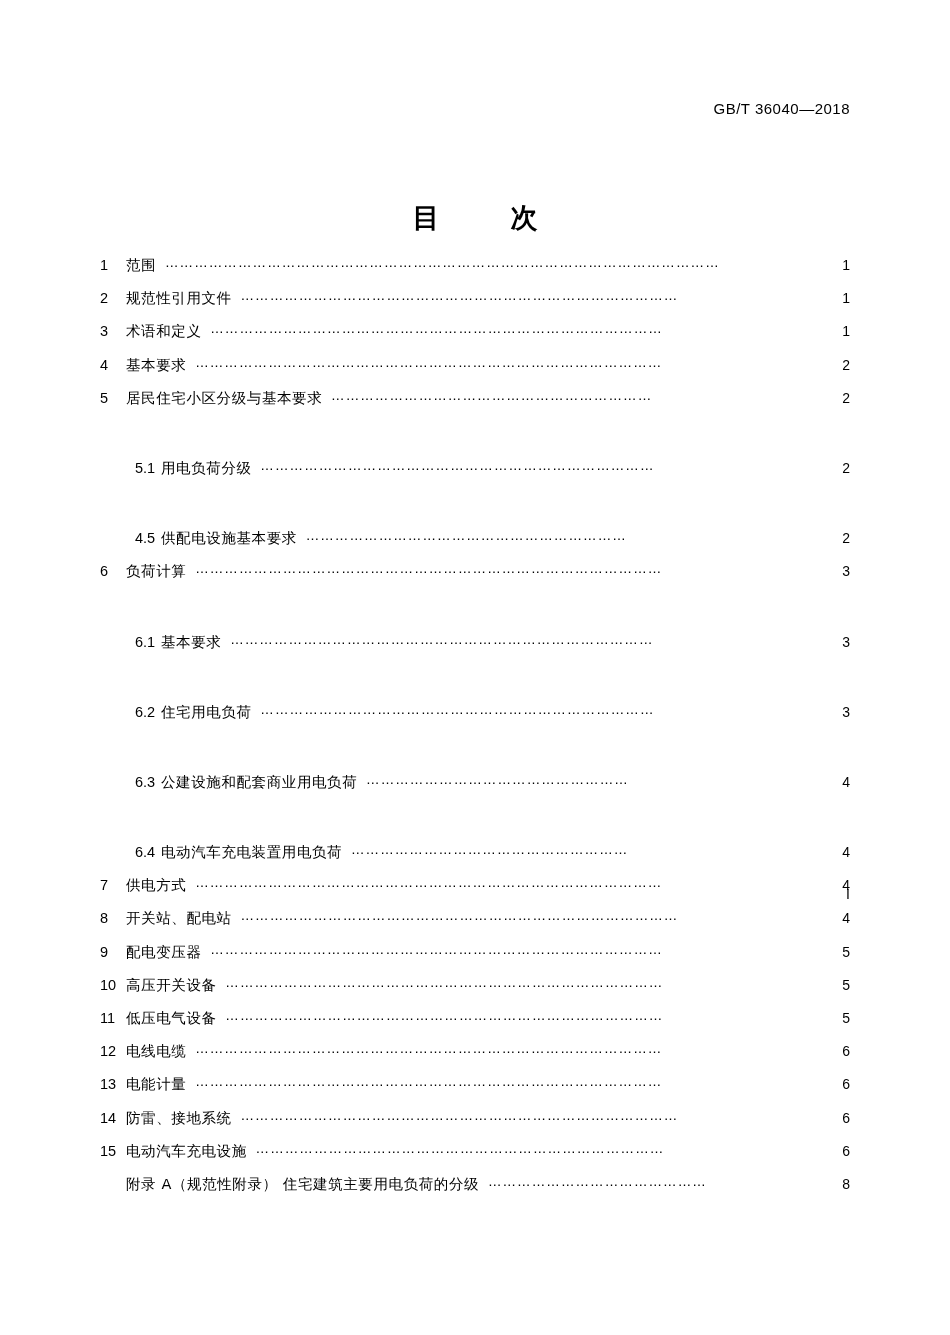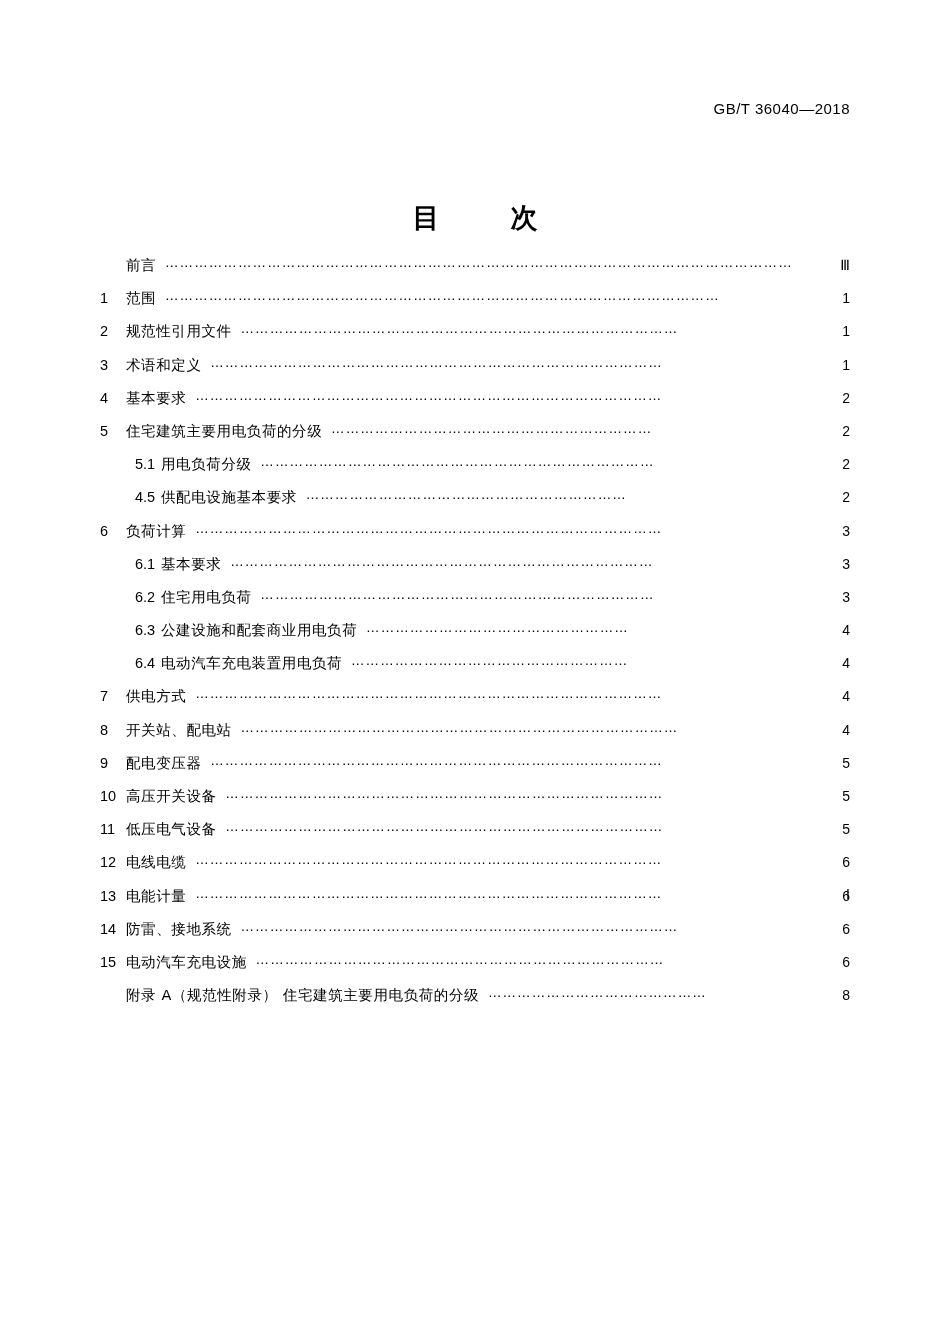--- a/index.html
+++ b/index.html
@@ -86,46 +86,40 @@
   .toc-row .page-no {
     flex: 0 0 auto;
     width: 22px;
     text-align: right;
     font-family: "Liberation Sans", sans-serif;
     font-size: 14px;
   }
   
   .lvl0 { padding-left: 0; }
   .lvl1 { padding-left: 0; }
-  .lvl2 { padding-left: 35px; }
+  .lvl2 { padding-left: 35px; margin-top: 37px; }
   .indent-sub .num { width: 40px; }
   .footer-page {
     position: absolute;
     right: 100px;
     bottom: 78px;
     font-size: 14px;
     font-family: "Liberation Sans", sans-serif;
   }
 </style>
 </head>
 <body>
 
 <div class="page">
 
   <div class="std-code">GB/T 36040—2018</div>
 
   <div class="toc-title">目　次</div>
 
   <div class="toc-list">
-      <div class="toc-row lvl0">
-        <span class="num"></span>
-        <span class="label">前言</span>
-        <span class="dots">…………………………………………………………………………………………………………………</span>
-        <span class="page-no">Ⅲ</span>
-      </div>
       <div class="toc-row lvl1">
         <span class="num">1</span>
         <span class="label">范围</span>
         <span class="dots">……………………………………………………………………………………………………</span>
         <span class="page-no">1</span>
       </div>
       <div class="toc-row lvl1">
         <span class="num">2</span>
         <span class="label">规范性引用文件</span>
         <span class="dots">………………………………………………………………………………</span>
@@ -138,21 +132,21 @@
         <span class="page-no">1</span>
       </div>
       <div class="toc-row lvl1">
         <span class="num">4</span>
         <span class="label">基本要求</span>
         <span class="dots">……………………………………………………………………………………</span>
         <span class="page-no">2</span>
       </div>
       <div class="toc-row lvl1">
         <span class="num">5</span>
-        <span class="label">住宅建筑主要用电负荷的分级</span>
+        <span class="label">居民住宅小区分级与基本要求</span>
         <span class="dots">…………………………………………………………</span>
         <span class="page-no">2</span>
       </div>
       <div class="toc-row lvl2 indent-sub">
         <span class="num wide">5.1</span>
         <span class="label">用电负荷分级</span>
         <span class="dots">………………………………………………………………………</span>
         <span class="page-no">2</span>
       </div>
       <div class="toc-row lvl2 indent-sub">

